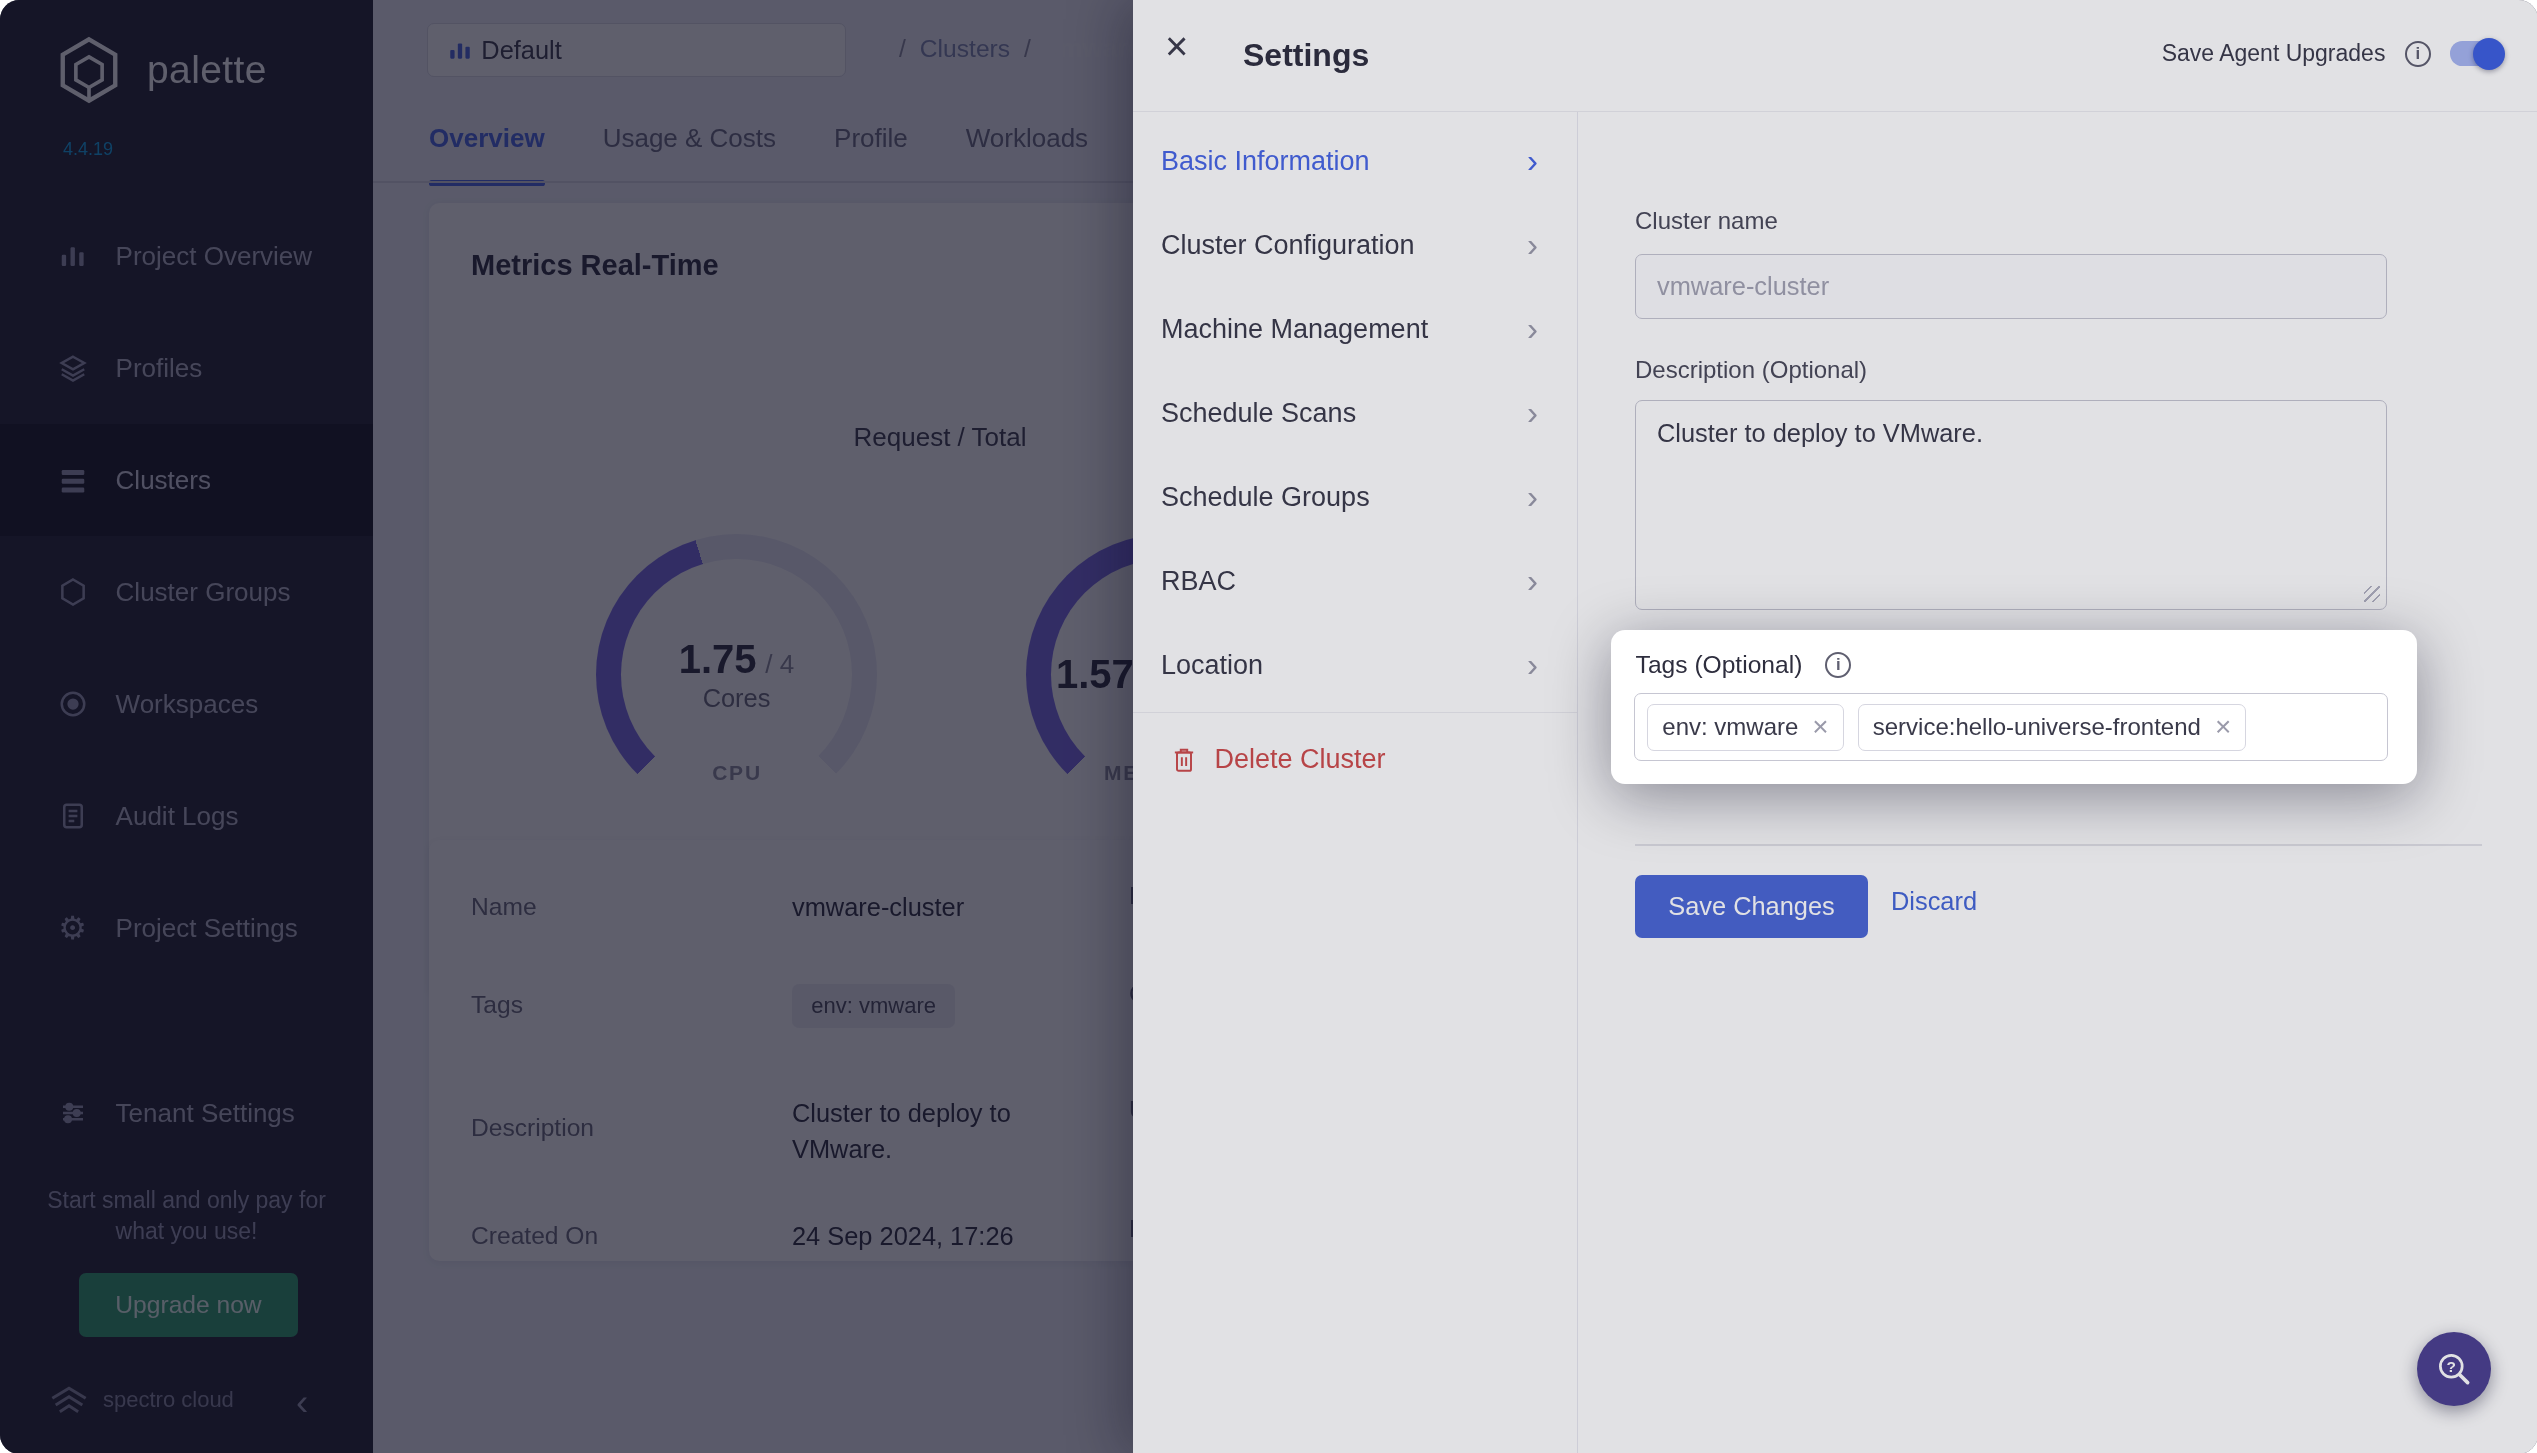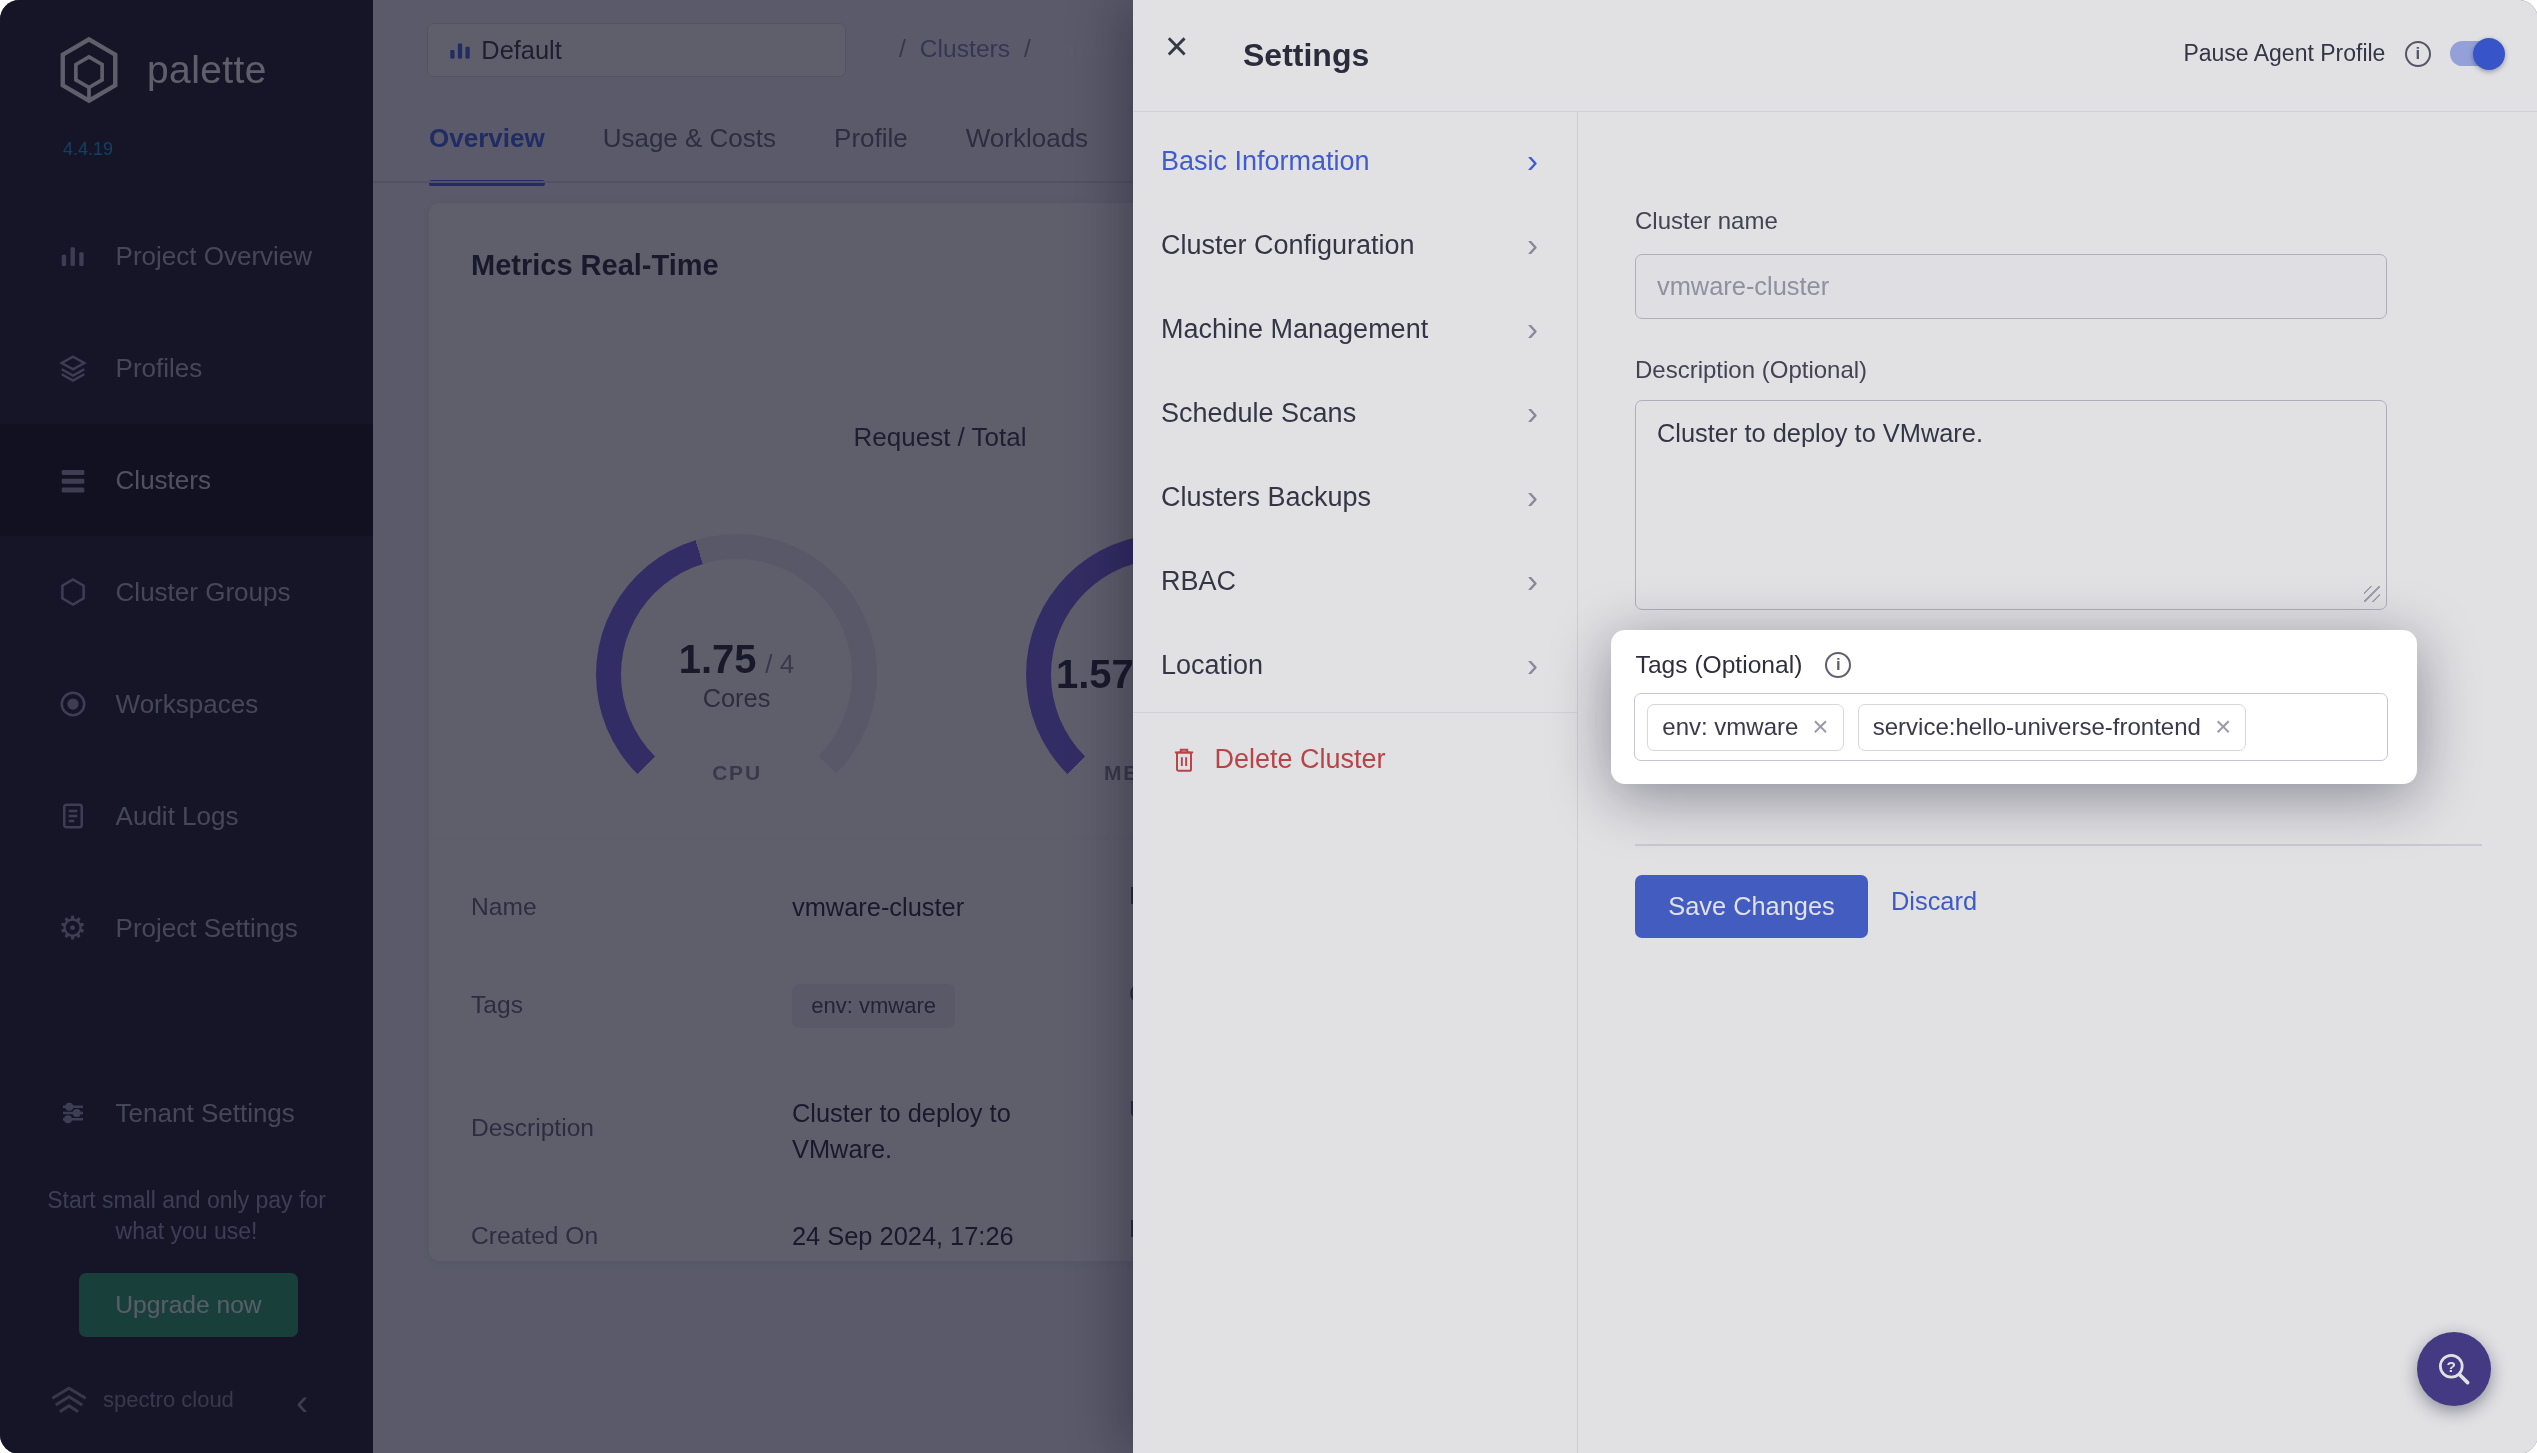--- a/index.html
+++ b/index.html
@@ -273,21 +273,21 @@
     </div>
   </div>
 
   <div class="backdrop"></div>
 
   <div class="modal">
     <div class="modal-header">
       <button class="modal-close">×</button>
       <div class="modal-title">Settings</div>
       <div class="pause-group">
-        <span class="pause-label">Pause Agent Profile</span>
+        <span class="pause-label">Save Agent Upgrades</span>
         <span class="info-circle">i</span>
         <span class="toggle">
           <span class="toggle-track"></span>
           <span class="toggle-knob"></span>
         </span>
       </div>
     </div>
 
     <div class="modal-nav">
       <div class="mnav-item active">
@@ -300,21 +300,21 @@
       </div>
       <div class="mnav-item">
         <span>Machine Management</span>
         <span class="chev">›</span>
       </div>
       <div class="mnav-item">
         <span>Schedule Scans</span>
         <span class="chev">›</span>
       </div>
       <div class="mnav-item">
-        <span>Clusters Backups</span>
+        <span>Schedule Groups</span>
         <span class="chev">›</span>
       </div>
       <div class="mnav-item">
         <span>RBAC</span>
         <span class="chev">›</span>
       </div>
       <div class="mnav-item">
         <span>Location</span>
         <span class="chev">›</span>
       </div>

